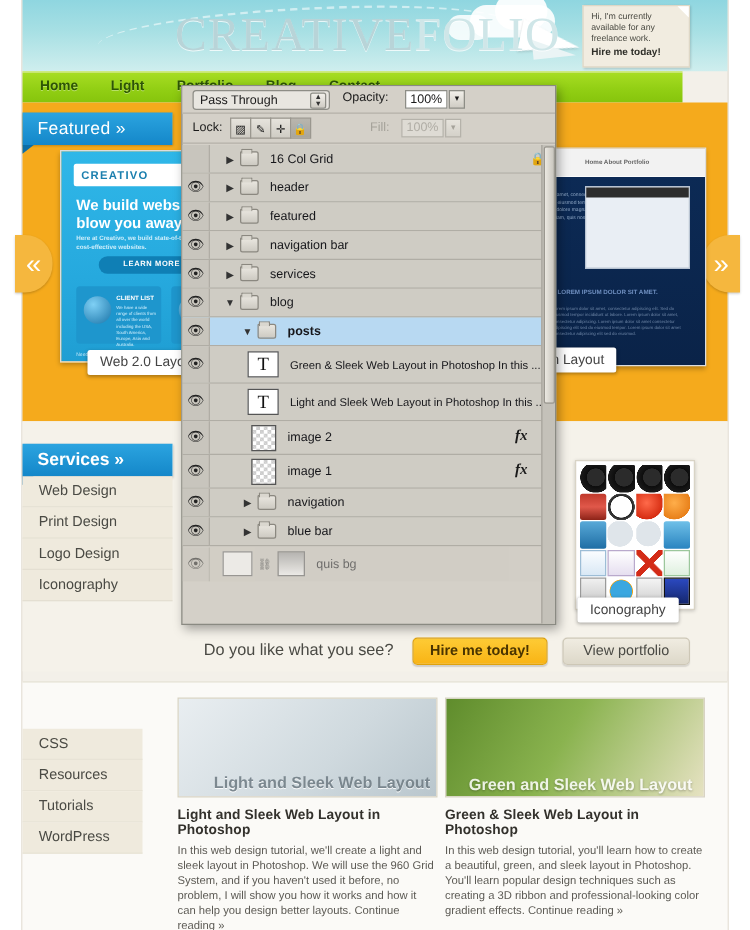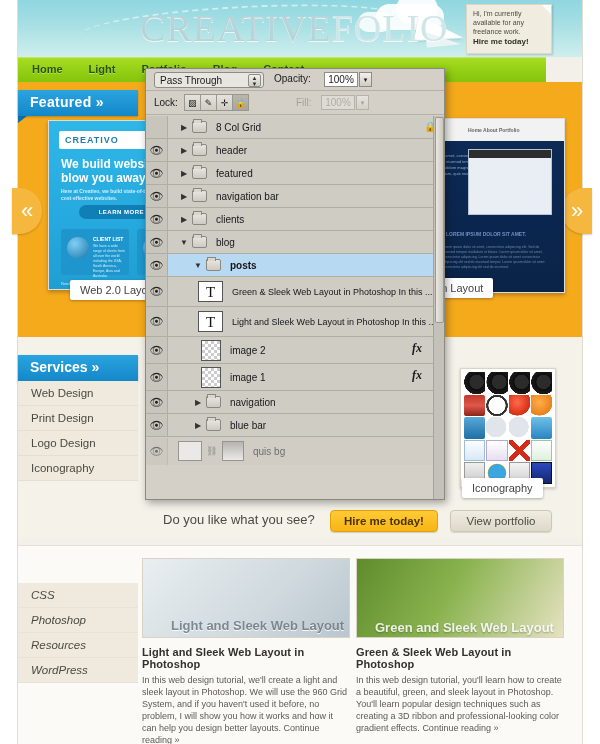--- a/index.html
+++ b/index.html
@@ -91,21 +91,21 @@
   }
 
   
   .featured-bg {
     position:absolute; left:18px; top:82px; width:564px; height:255px;
     background:#f5aa1c;
   }
   .tab-blue {
     position:absolute; left:18px; top:90px; width:120px; height:26px;
     background:linear-gradient(180deg,#2ba4e0 0%,#1487c9 100%);
-    color:#fff; font-size:14px; font-weight:bold;
+    color:#fff; font-size:14px; font-weight:normal;
     padding:4px 0 0 12px; letter-spacing:.3px;
     box-shadow:0 1px 2px rgba(0,0,0,.25);
   }
   .tab-blue:after{
     content:""; position:absolute; left:0; bottom:-7px;
     border-left:9px solid #0d6ea5; border-bottom:7px solid transparent;
   }
   .arrow-left, .arrow-right {
     position:absolute; top:188px; width:30px; height:46px;
     background:#f5b73e; border-radius:0 22px 22px 0;
@@ -212,21 +212,21 @@
   .tab-blog {
     position:absolute; left:18px; top:557px; width:120px; height:26px;
     background:linear-gradient(180deg,#2ba4e0 0%,#1487c9 100%);
     color:#fff; font-size:14px; font-weight:bold; padding:4px 0 0 12px;
     box-shadow:0 1px 2px rgba(0,0,0,.25);
   }
   .tab-blog:after{
     content:""; position:absolute; left:0; bottom:-7px;
     border-left:9px solid #0d6ea5; border-bottom:7px solid transparent;
   }
-  .blog-cats { position:absolute; left:18px; top:583px; width:120px;font-style:italic;}
+  .blog-cats { position:absolute; left:18px; top:583px; width:96px;}
   .blog-cats li {
     list-style:none; height:25px; line-height:25px; padding-left:13px;
     font-size:11.5px; color:#4a4a44; border-bottom:1px solid #e8e3d6; background:#efeadd;
   }
   .post { position:absolute; width:208px; top:558px;}
   .post.p1 { left:142px; } .post.p2 { left:356px; }
   .post .shot { width:208px; height:80px; border:1px solid #d8d3c4; overflow:hidden; position:relative;}
   .post.p1 .shot { background:linear-gradient(135deg,#e9eef1 0%,#cfd9de 60%,#b9c6cd 100%);padding-left:24px;}
   .post.p2 .shot { background:linear-gradient(120deg,#5f8c2c 0%,#8ab34f 45%,#e6e2c2 100%);}
   .shot-cap { position:absolute; left:18px; bottom:2px; font-size:13px; font-weight:bold; color:#ffffff;
@@ -449,22 +449,22 @@
   </div>
   <div class="thumb-caption cap-icono">Iconography</div>
 
   <div class="cta-text">Do you like what you see?</div>
   <div class="btn-hire">Hire me today!</div>
   <div class="btn-port">View portfolio</div>
 
   <div class="blog-band"></div>
   <ul class="blog-cats">
     <li>CSS</li>
-    <li>Photoshop</li>
     <li>Resources</li>
+    <li>Tutorials</li>
     <li>WordPress</li>
   </ul>
 
   <div class="post p1">
     <div class="shot">
       <div class="shot-cap">Light and Sleek Web Layout</div>
     </div>
     <div class="title">Light and Sleek Web Layout in Photoshop</div>
     <div class="body">In this web design tutorial, we'll create a light and sleek layout in Photoshop. We will use the 960 Grid System, and if you haven't used it before, no problem, I will show you how it works and how it can help you design better layouts. Continue reading »</div>
   </div>
@@ -502,21 +502,21 @@
       <div class="ps-fillarrow">▾</div>
     </div>
 
     <div class="ps-list">
 
       <div class="ps-row">
         <div class="ps-eye"></div>
         <div class="ps-disc"></div>
         <div class="ps-tri">▶</div>
         <div class="ps-folder"></div>
-        <div class="ps-name">8 Col Grid</div>
+        <div class="ps-name">16 Col Grid</div>
         <div class="ps-lockicon">🔒</div>
       </div>
 
       <div class="ps-row">
         <div class="ps-eye">
             <span class="eye-glyph">👁</span>
           </div>
         <div class="ps-disc"></div>
         <div class="ps-tri">▶</div>
         <div class="ps-folder"></div>
@@ -543,21 +543,21 @@
         <div class="ps-name">navigation bar</div>
       </div>
 
       <div class="ps-row">
         <div class="ps-eye">
             <span class="eye-glyph">👁</span>
           </div>
         <div class="ps-disc"></div>
         <div class="ps-tri">▶</div>
         <div class="ps-folder"></div>
-        <div class="ps-name">clients</div>
+        <div class="ps-name">services</div>
       </div>
 
       <div class="ps-row">
         <div class="ps-eye">
             <span class="eye-glyph">👁</span>
           </div>
         <div class="ps-disc"></div>
         <div class="ps-tri">▼</div>
         <div class="ps-folder"></div>
         <div class="ps-name">blog</div>

